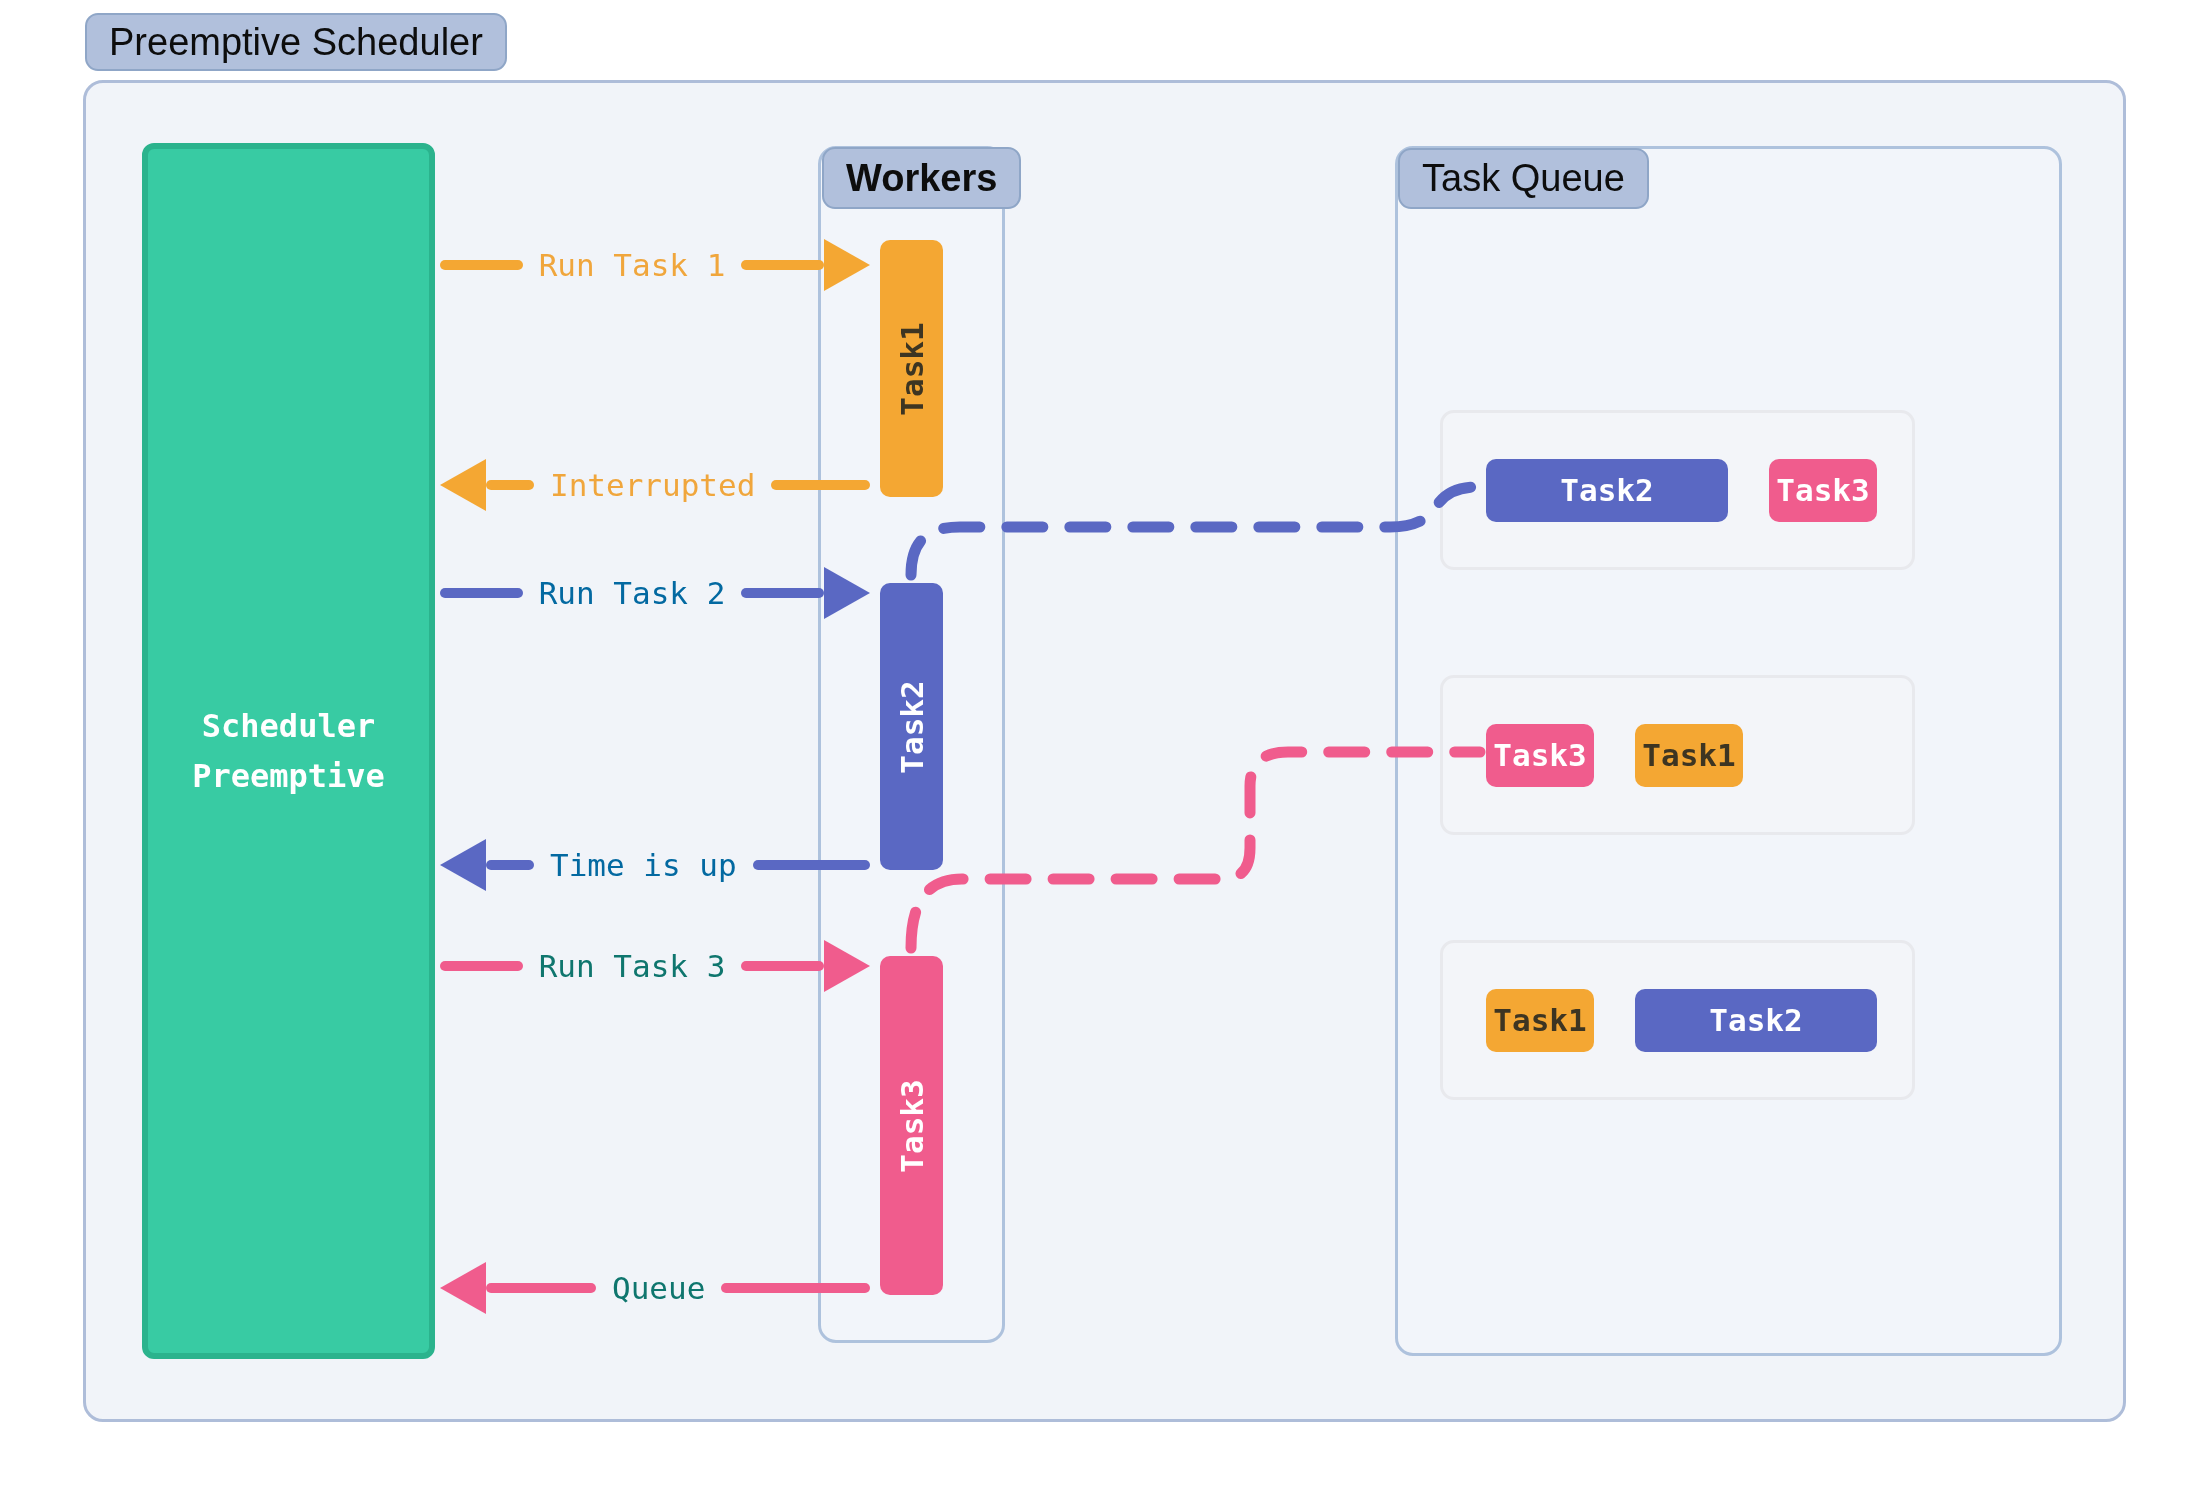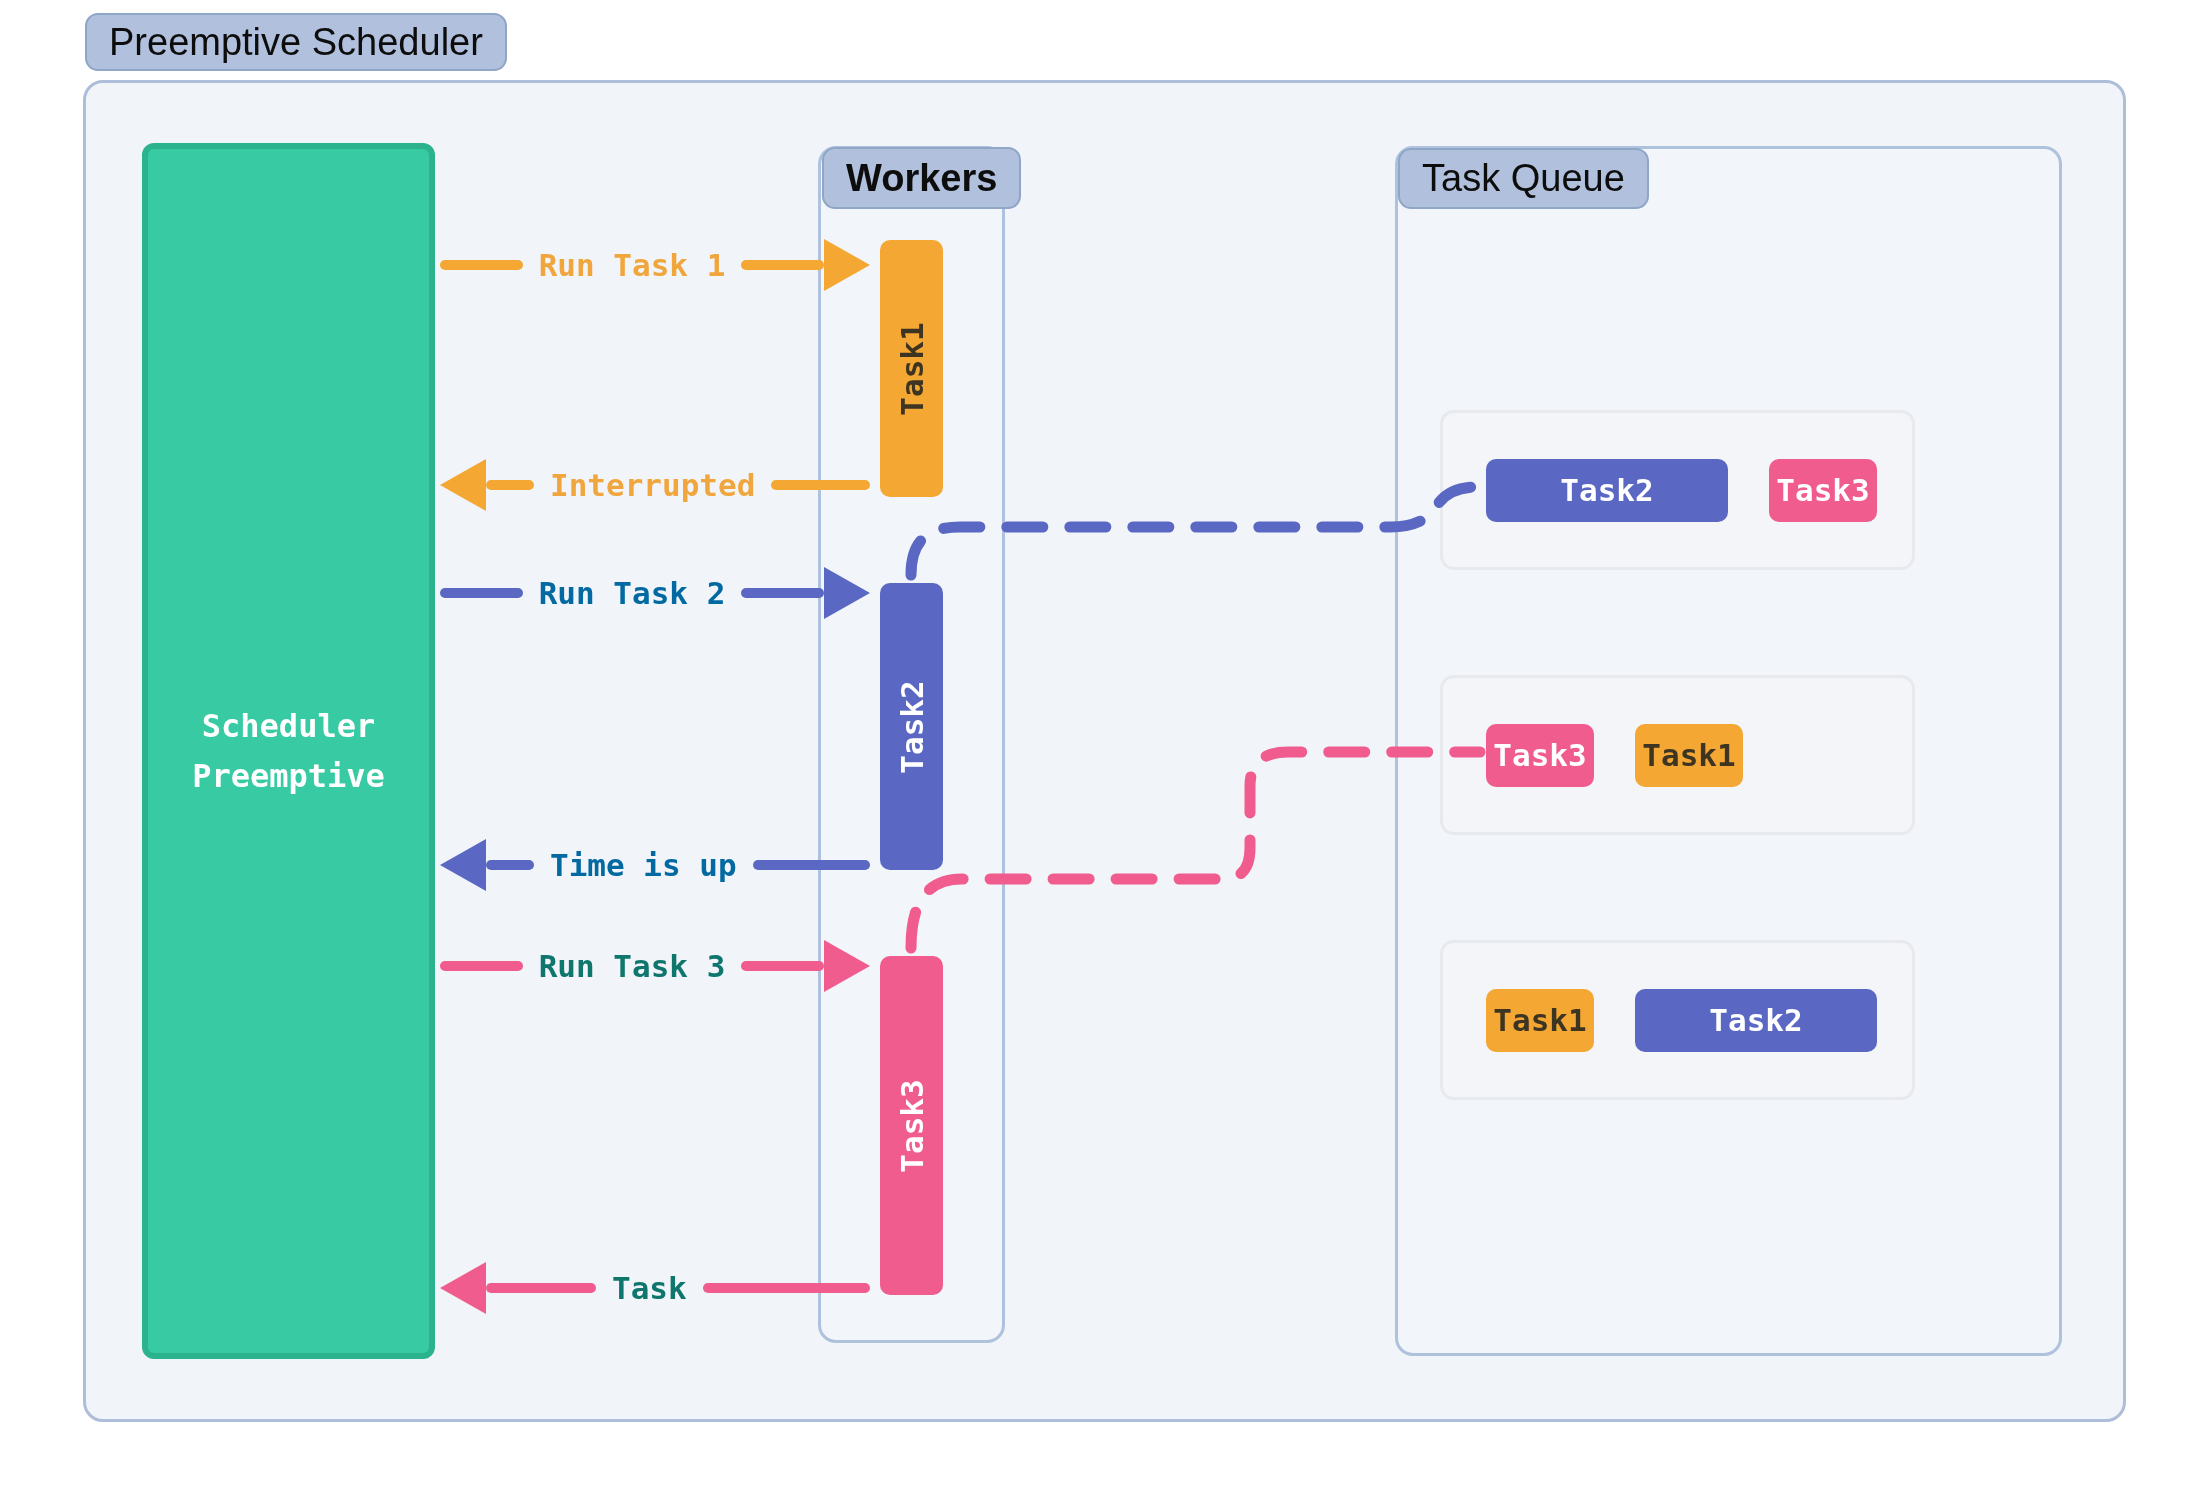--- a/index.html
+++ b/index.html
@@ -34,21 +34,21 @@
   #bar-task1 .vtext{color:#3d3522;}
   #bar-task2{top:583px;height:287px;background:#5a68c3;}
   #bar-task2 .vtext{color:#ffffff;}
   #bar-task3{top:956px;height:339px;background:#f05c8d;}
   #bar-task3 .vtext{color:#ffffff;}
 
   
   .arrow{position:absolute;left:440px;width:430px;height:52px;display:flex;align-items:center;z-index:7;}
   .arrow .seg{height:10px;border-radius:5px;flex:1 1 auto;}
   .arrow .lbl{flex:0 0 auto;margin:0 16px;font-family:"DejaVu Sans Mono",monospace;
-              font-weight:bold;font-size:31px;white-space:nowrap;}
+              font-weight:normal;font-size:31px;white-space:nowrap;}
   .arrow .head-r{flex:0 0 auto;width:0;height:0;border-top:26px solid transparent;
                  border-bottom:26px solid transparent;border-left:46px solid;}
   .arrow .head-l{flex:0 0 auto;width:0;height:0;border-top:26px solid transparent;
                  border-bottom:26px solid transparent;border-right:46px solid;}
   .c-orange .seg{background:#f4a733;} .c-orange .lbl{color:#f0a63c;}
   .c-orange .head-r{border-left-color:#f4a733;} .c-orange .head-l{border-right-color:#f4a733;}
   .c-indigo .seg{background:#5a68c3;} .c-indigo .lbl{color:#0369a1;}
   .c-indigo .head-r{border-left-color:#5a68c3;} .c-indigo .head-l{border-right-color:#5a68c3;}
   .c-pink .seg{background:#f05c8d;} .c-pink .lbl{color:#0f766e;}
   .c-pink .head-r{border-left-color:#f05c8d;} .c-pink .head-l{border-right-color:#f05c8d;}
@@ -168,17 +168,17 @@
   <div class="arrow c-pink" style="top:940px;">
     <div class="seg"></div>
     <span class="lbl">Run Task 3</span>
     <div class="seg"></div>
     <div class="head-r"></div>
   </div>
 
   <div class="arrow c-pink" style="top:1262px;">
     <div class="head-l"></div>
     <div class="seg" style="flex:0 0 110px;"></div>
-    <span class="lbl">Task</span>
+    <span class="lbl">Queue</span>
     <div class="seg"></div>
   </div>
 
 </div>
 
 </body></html>

